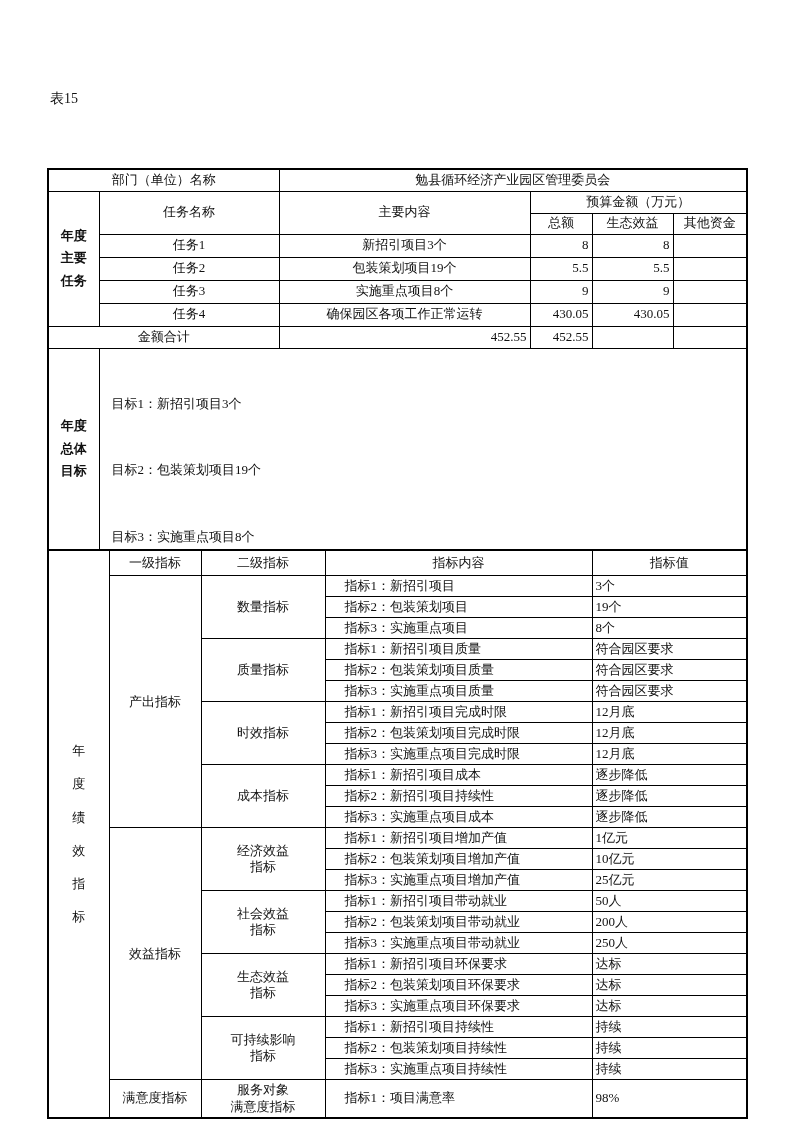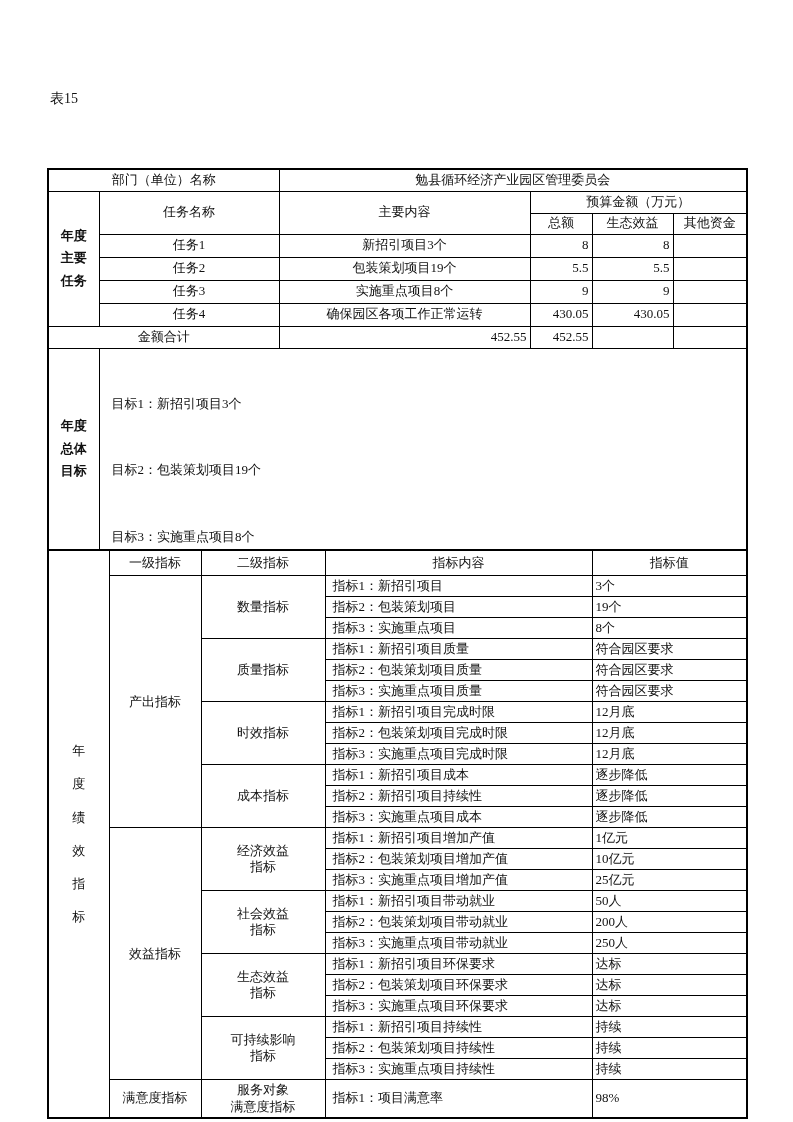--- a/index.html
+++ b/index.html
@@ -29,21 +29,21 @@
   table.indicators { margin-top: -2px; }
   td {
     border: 1px solid #000;
     font-size: 13px;
     text-align: center;
     vertical-align: middle;
     padding: 0 2px;
     overflow: hidden;
     line-height: 1.25;
   }
-  td.left  { text-align: left; padding-left: 7px; }
+  td.left  { text-align: left; padding-left: 19px; }
   td.val   { text-align: left; padding-left: 3px; }
   td.num   { text-align: right; padding-right: 3px; }
   .vlabel {
     display: inline-block; width: 1.15em;
     word-break: break-all; line-height: 2.55;
     text-align: center;
   }
   .vlabel2 {
     display: inline-block; width: 2.15em;
     word-break: break-all; line-height: 1.7;

